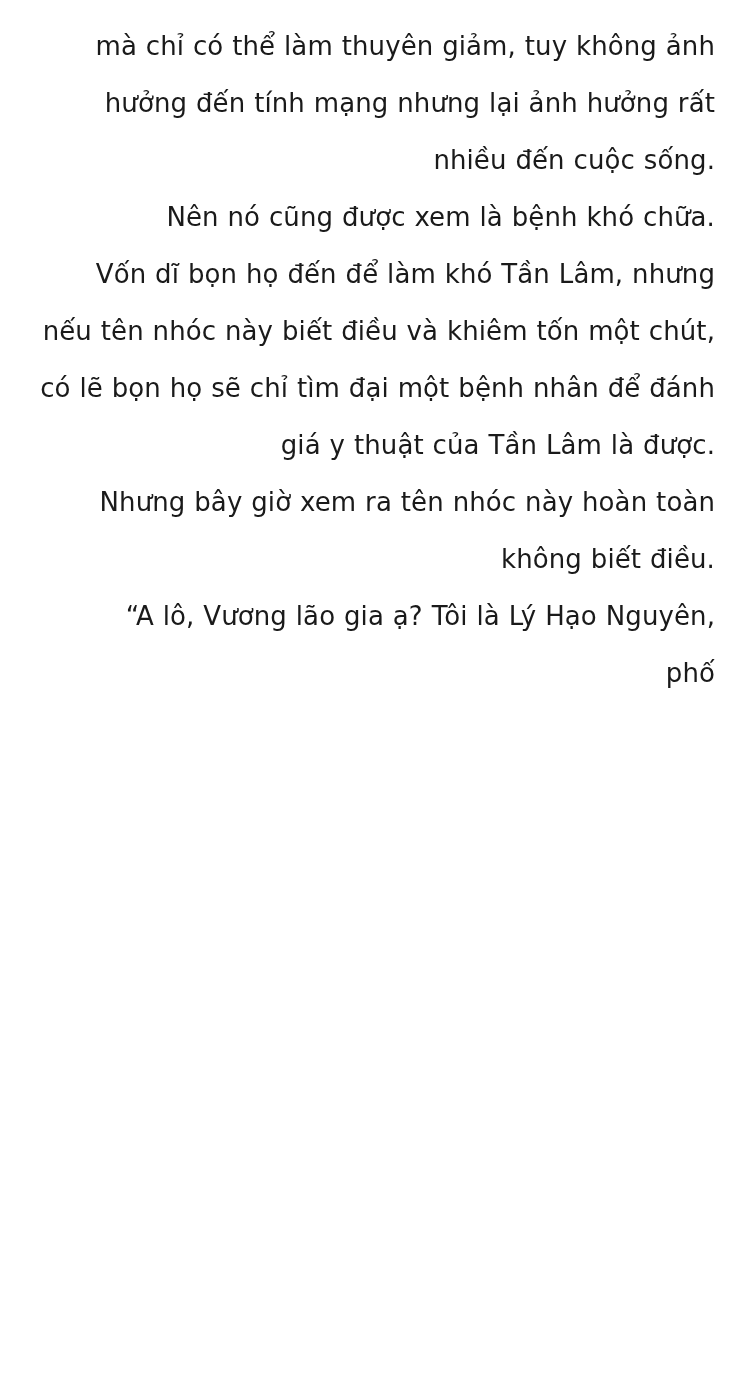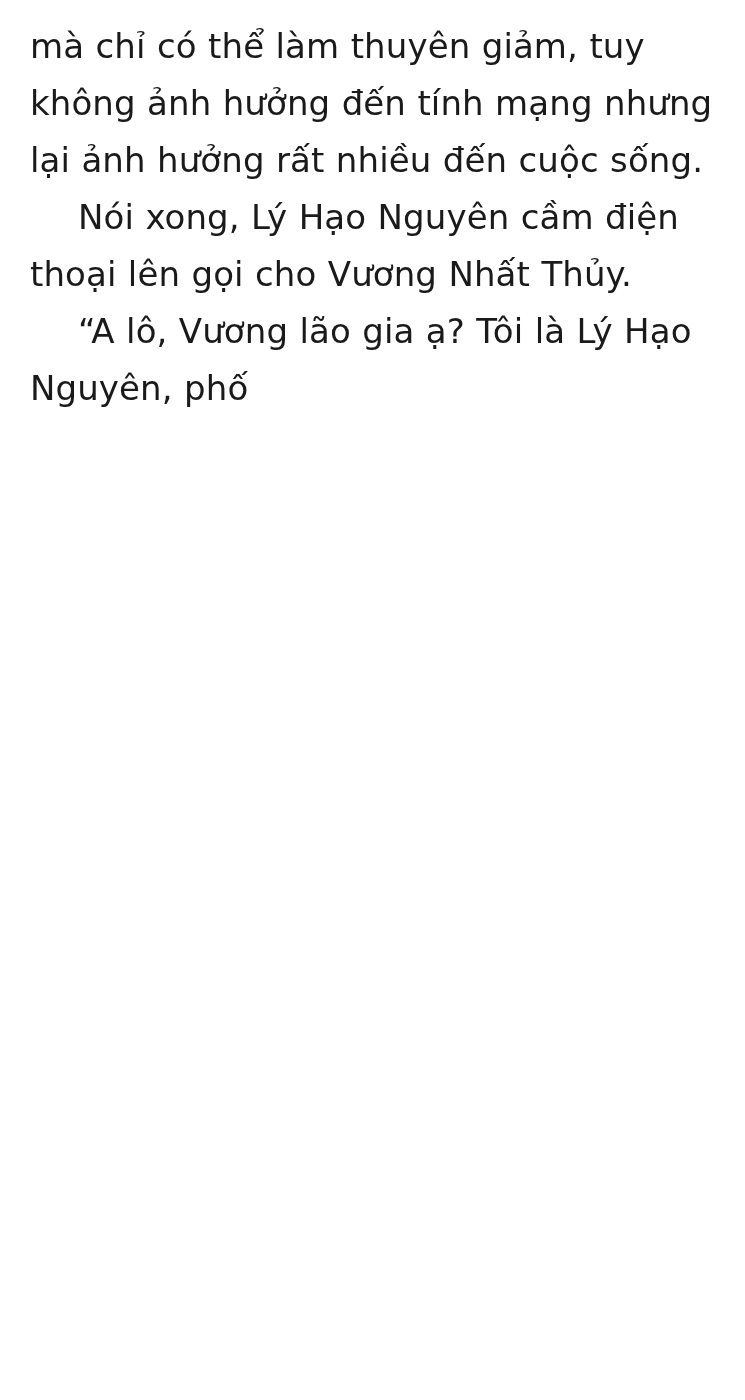--- a/index.html
+++ b/index.html
@@ -16,30 +16,32 @@
   #reader {
     box-sizing: border-box;
     width: 745px;
     height: 1400px;
     padding: 18px 30px 0 30px;
     background: #ffffff;
   }
   .para {
     margin: 0 0 0 0;
     color: #1a1a1a;
-    font-size: 34px;
+    font-size: 26px;
     line-height: 57px;
-    text-align: left;
+    text-align: right;
     letter-spacing: 0.1px;
     word-spacing: 0.5px;
   }
   .para.indent {
     text-indent: 48px;
   }
 </style>
 </head>
 <body>
 
 <div id="reader">
   <p class="para">mà chỉ có thể làm thuyên giảm, tuy không ảnh hưởng đến tính mạng nhưng lại ảnh hưởng rất nhiều đến cuộc sống.</p>
-  <p class="para indent">Nói xong, Lý Hạo Nguyên cầm điện thoại lên gọi cho Vương Nhất Thủy.</p>
+  <p class="para indent">Nên nó cũng được xem là bệnh khó chữa.</p>
+  <p class="para indent">Vốn dĩ bọn họ đến để làm khó Tần Lâm, nhưng nếu tên nhóc này biết điều và khiêm tốn một chút, có lẽ bọn họ sẽ chỉ tìm đại một bệnh nhân để đánh giá y thuật của Tần Lâm là được.</p>
+  <p class="para indent">Nhưng bây giờ xem ra tên nhóc này hoàn toàn không biết điều.</p>
   <p class="para indent">“A lô, Vương lão gia ạ? Tôi là Lý Hạo Nguyên, phố</p>
 </div>
 
 </body></html>

